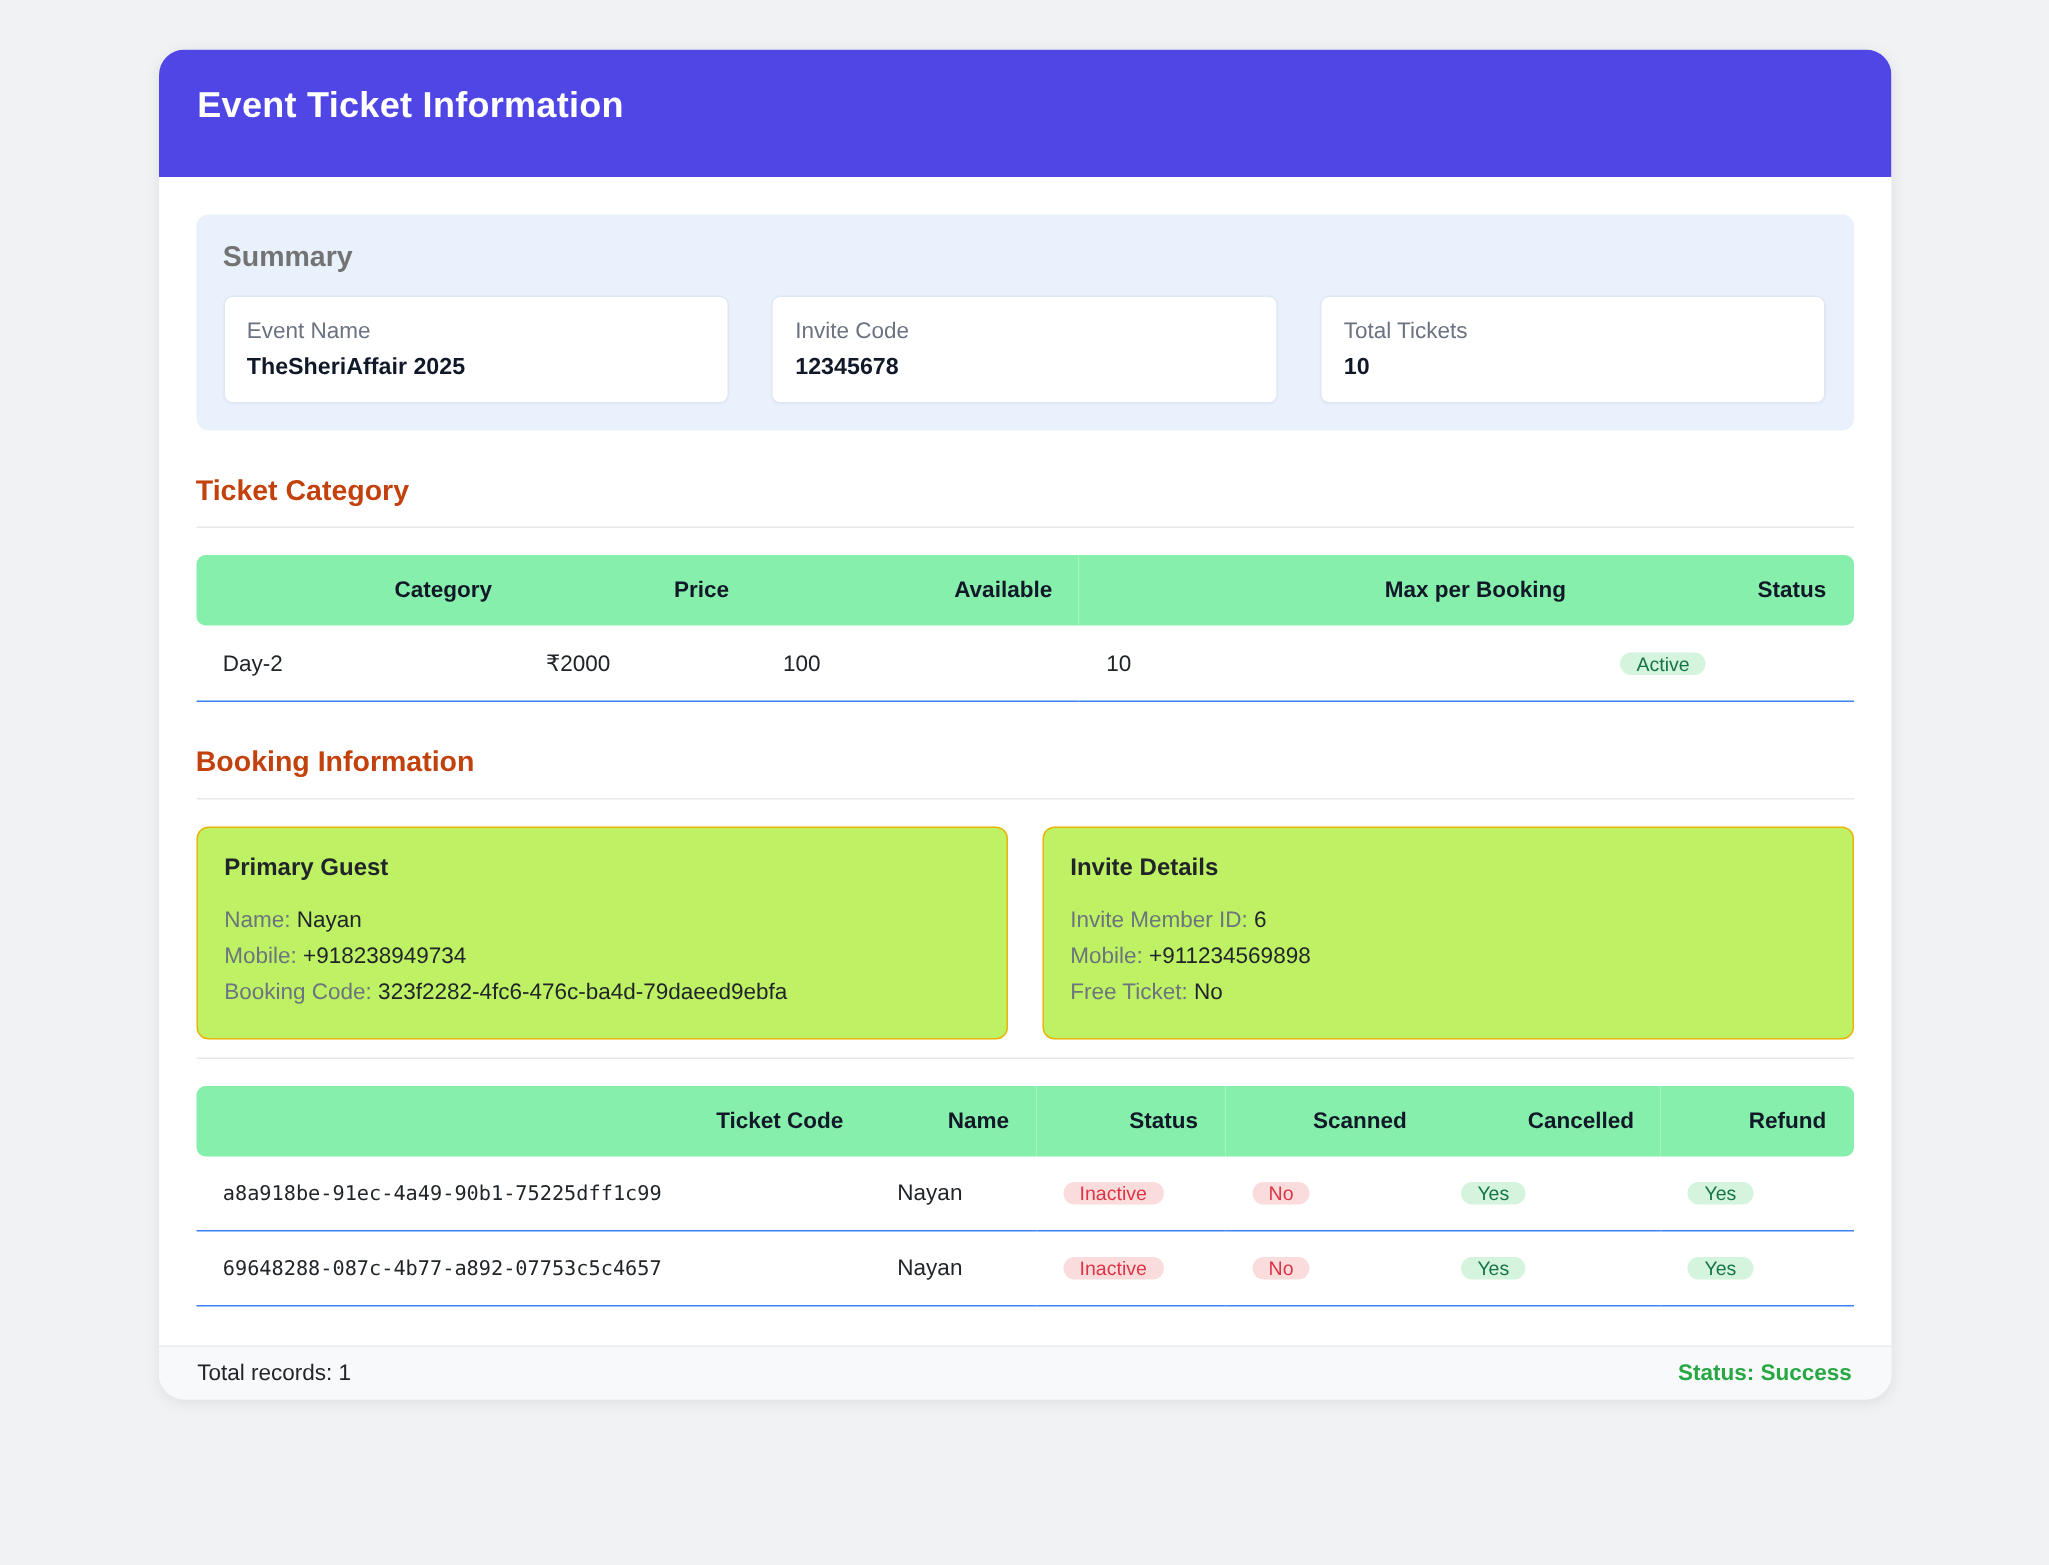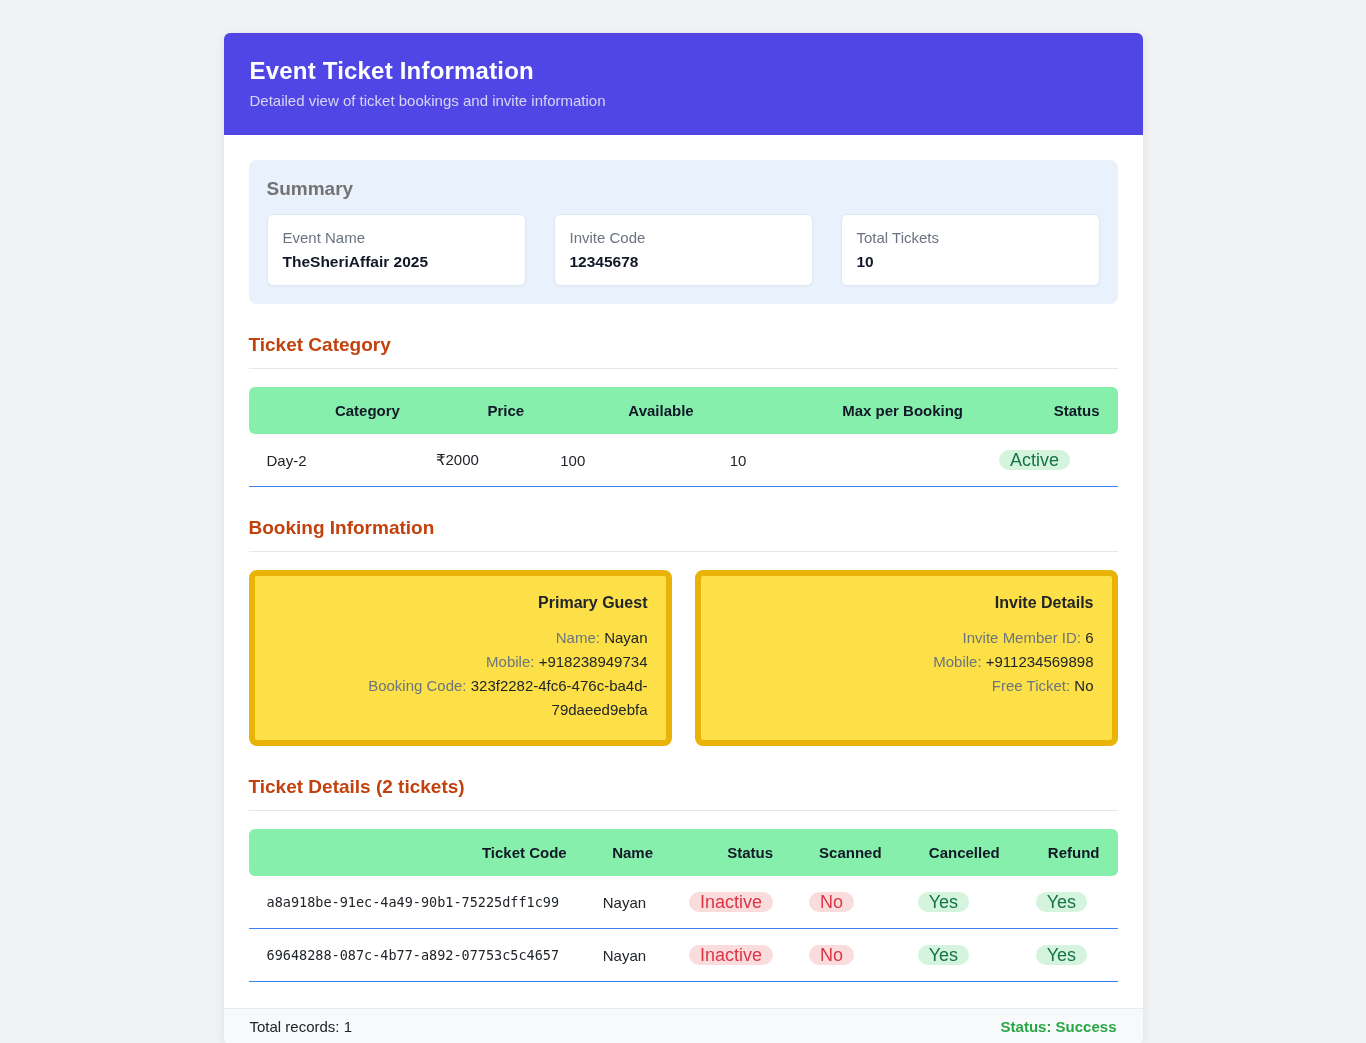--- a/index.html
+++ b/index.html
@@ -3,24 +3,24 @@
 <meta charset="utf-8">
 <style>
   * { margin: 0; padding: 0; box-sizing: border-box; }
   html, body { width: 1366px; height: 1043px; }
   body {
     background: #f1f2f4;
     font-family: "Liberation Sans", "DejaVu Sans", sans-serif;
     color: #212529;
   }
   .container {
-    width: 919px;
+    width: 1155px;
     margin: 33px auto;
     background: #ffffff;
-    border-radius: 6px;
+    border-radius: 17px;
     box-shadow: 0 2px 10px rgba(0,0,0,0.08);
     overflow: hidden;
   }
   
   .header {
     background: #4f46e5;
     padding: 24px 26px 26px 26px;
   }
   .header h1 {
     color: #ffffff;
@@ -114,37 +114,36 @@
   .tbl-tickets col.c6 { width: 11.6%; }
   .mono {
     font-family: "DejaVu Sans Mono", "Liberation Mono", monospace;
     font-size: 13.5px;
   }
   
   .badge {
     display: inline-block;
     padding: 1px 11px;
     border-radius: 12px;
-    font-size: 18px;
+    font-size: 13px;
     line-height: 1;
   }
   .badge-green { background: #d4f4de; color: #157347; }
   .badge-red   { background: #fadcdc; color: #dc3545; }
   
   .booking-grid {
     display: grid;
     grid-template-columns: 1fr 1fr;
     gap: 23px;
   }
   .info-card {
-    background: #fde047;
-    border: 6px solid #eab308;
+    background: #bef264;
+    border: 1px solid #eab308;
     border-radius: 8px;
     padding: 18px;
-    text-align: right;
   }
   .info-card h4 {
     font-size: 16px;
     font-weight: 700;
     color: #212529;
     margin-bottom: 14px;
   }
   .info-line {
     font-size: 15px;
     line-height: 24px;
@@ -167,21 +166,20 @@
     font-weight: 700;
   }
 </style>
 </head>
 <body>
 
 <div class="container">
 
   <div class="header">
     <h1>Event Ticket Information</h1>
-    <p>Detailed view of ticket bookings and invite information</p>
   </div>
 
   <div class="content">
 
     <div class="summary-box">
       <h2>Summary</h2>
       <div class="summary-grid">
         <div class="summary-card">
           <div class="label">Event Name</div>
           <div class="value">TheSheriAffair 2025</div>
@@ -257,21 +255,20 @@
           <span class="lbl">Mobile:</span>
           <span>+911234569898</span>
         </div>
         <div class="info-line">
           <span class="lbl">Free Ticket:</span>
           <span>No</span>
         </div>
       </div>
     </div>
 
-    <h3 class="section-title">Ticket Details (2 tickets)</h3>
     <hr class="section-divider">
     <table class="tbl-tickets">
       <colgroup>
         <col class="c1">
           <col class="c2">
           <col class="c3">
           <col class="c4">
           <col class="c5">
           <col class="c6">
       </colgroup>

